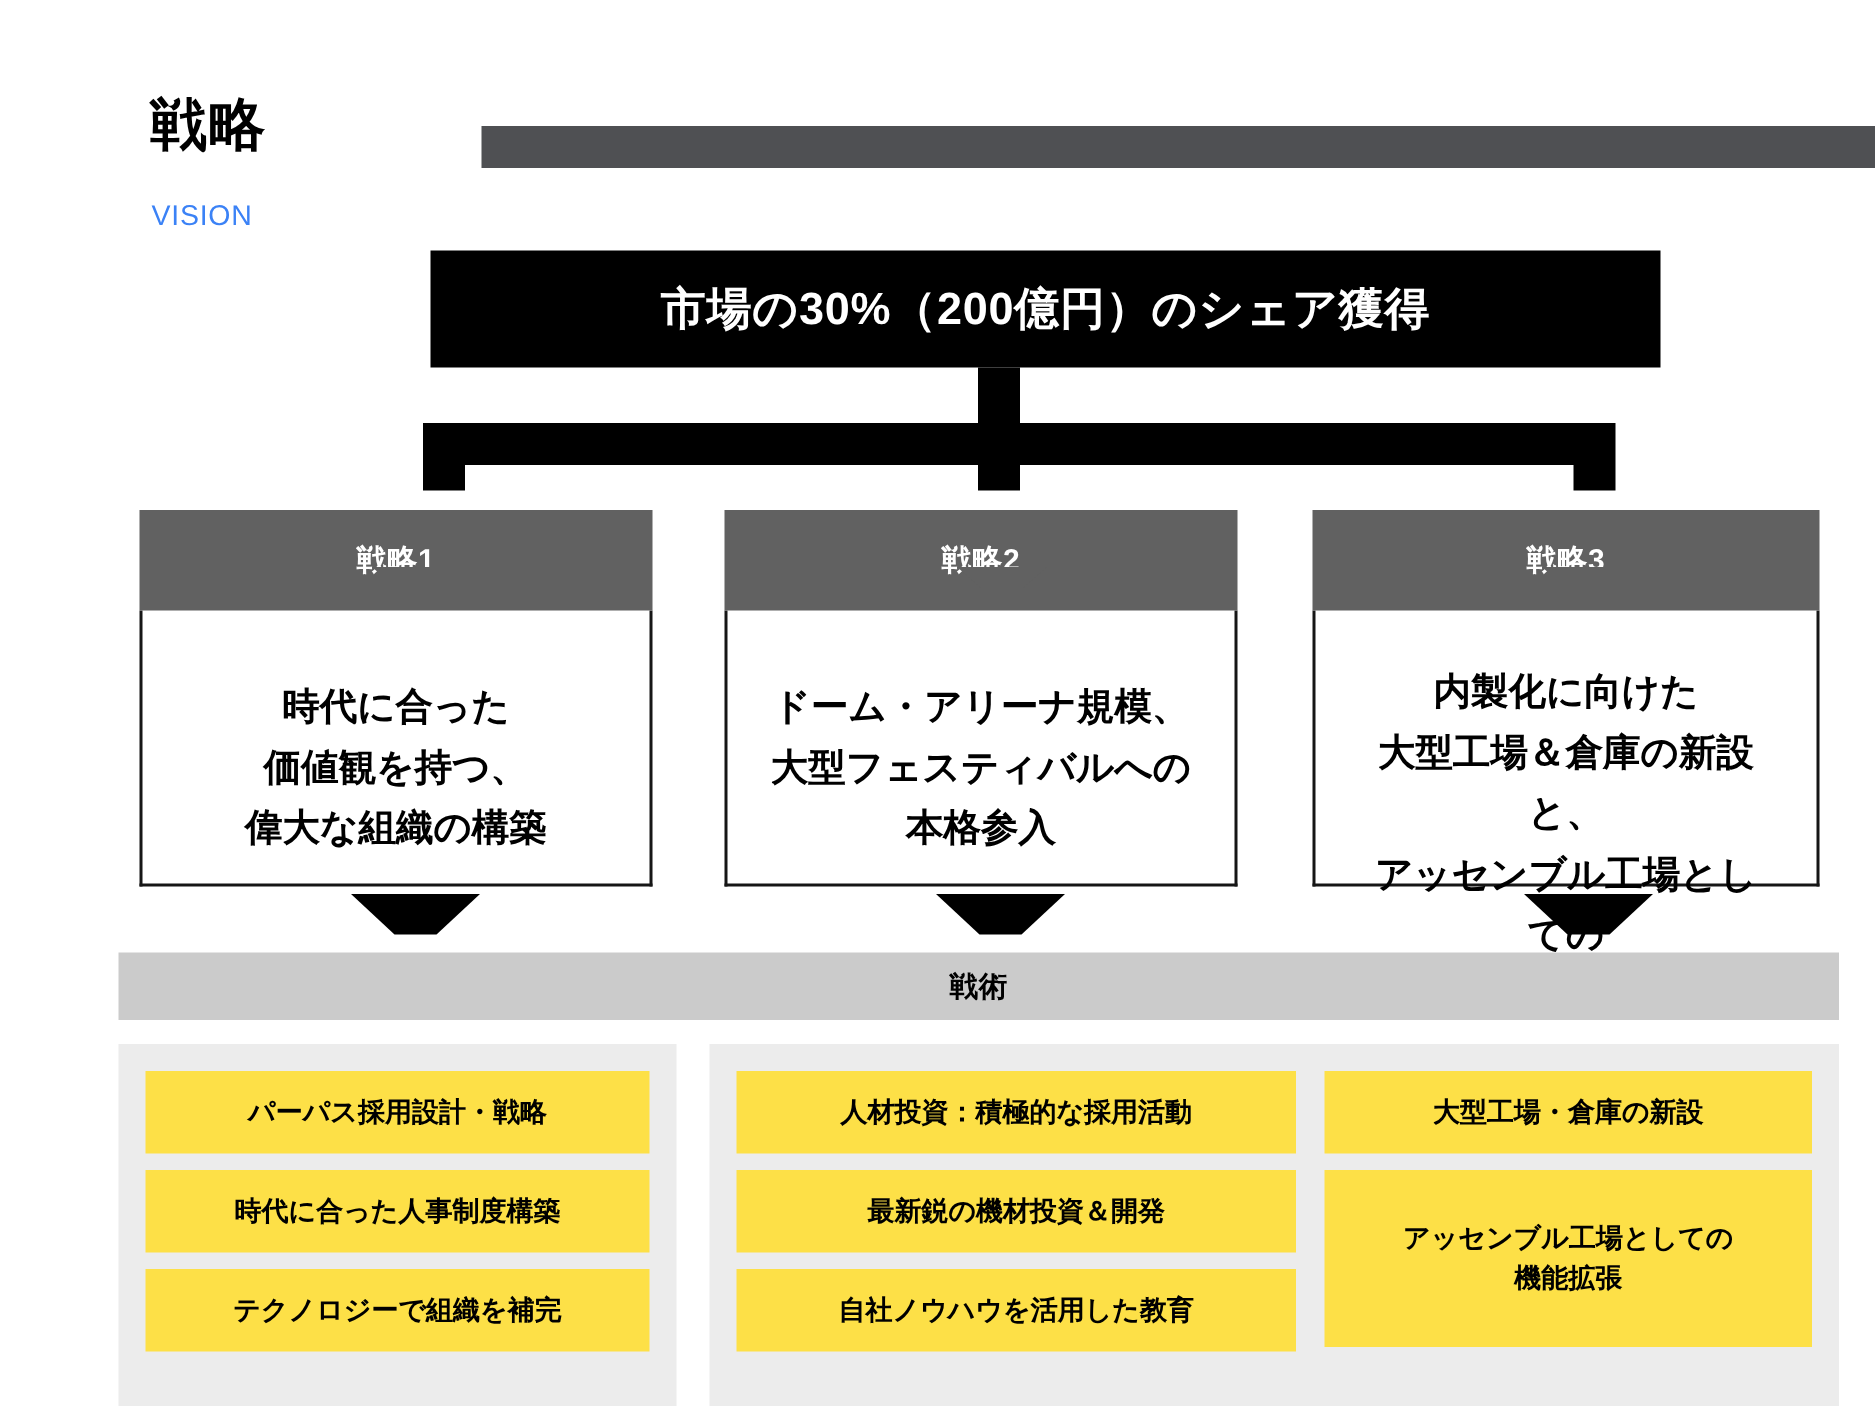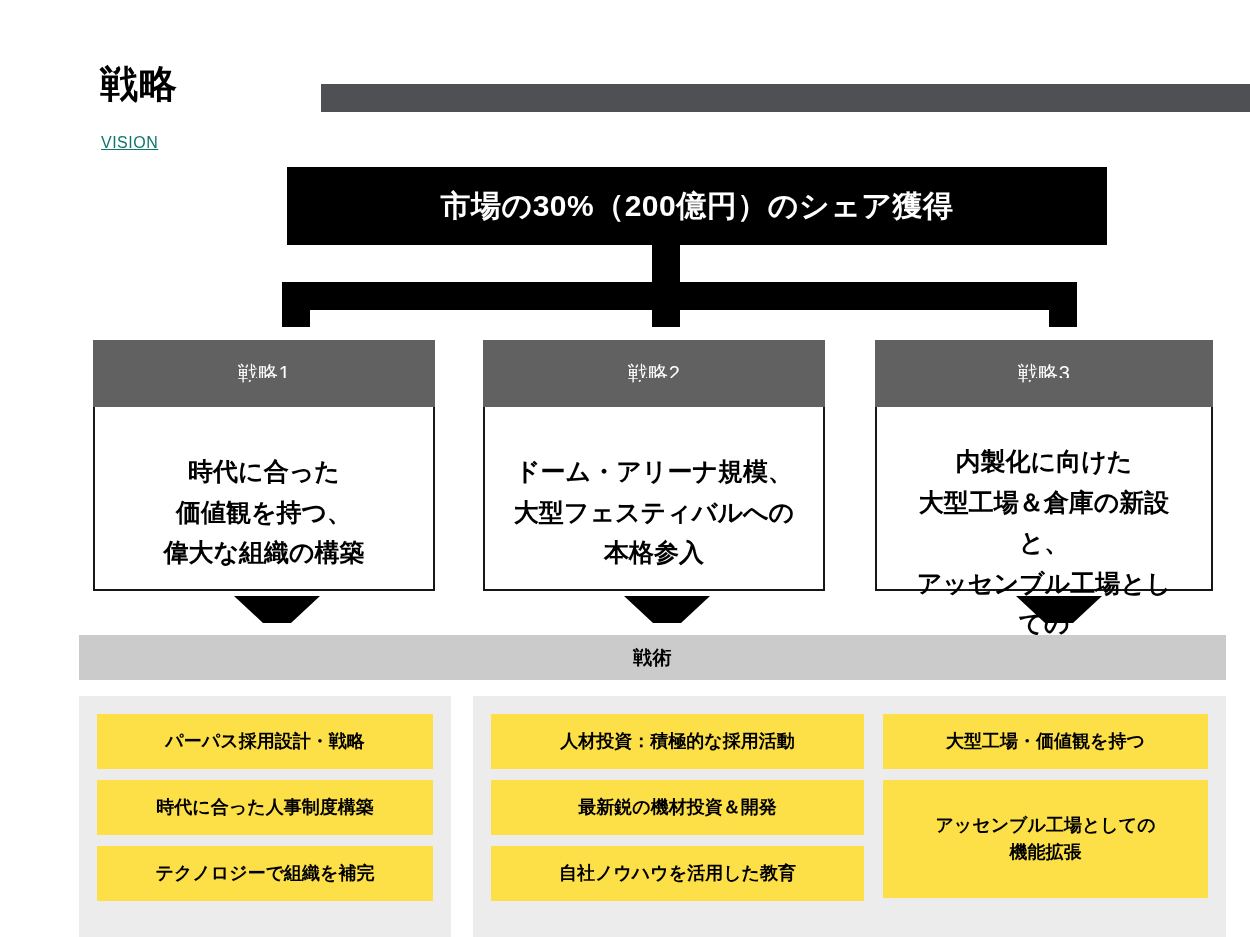--- a/index.html
+++ b/index.html
@@ -25,25 +25,24 @@
     font-size: 38px;
     font-weight: 700;
     color: #000000;
     letter-spacing: 1px;
     line-height: 1.1;
   }
   .hdr-sub {
     position: absolute;
     left: 59px;
     top: 92px;
-    font-size: 16px;
+    font-size: 19px;
     font-weight: 400;
-    color: #0f766e;
-    letter-spacing: 0.5px;
-    text-decoration: underline;
+    color: #3b82f6;
+    letter-spacing: 0.5px;
   }
   .hdr-rule {
     position: absolute;
     left: 293px;
     top: 56px;
     width: 957px;
     height: 3px;
     background: #4f5053;
   }
 
@@ -103,21 +102,21 @@
 
   .strat-head {
     position: relative;
     height: 67px;
     background: #616161;
     color: #ffffff;
     display: flex;
     align-items: center;
     justify-content: center;
     font-size: 20px;
-    font-weight: 400;
+    font-weight: 700;
     letter-spacing: 0.5px;
     text-align: center;
   }
   .strat-head .notch {
     position: absolute;
     left: 50%;
     bottom: -13px;
     margin-left: -16px;
     width: 0;
     height: 0;
@@ -274,18 +273,18 @@
     <div class="tac-item">テクノロジーで組織を補完</div>
   </div>
 
   <div class="tac-panel p2">
     <div class="tac-item">人材投資：積極的な採用活動</div>
     <div class="tac-item">最新鋭の機材投資＆開発</div>
     <div class="tac-item">自社ノウハウを活用した教育</div>
   </div>
 
   <div class="tac-panel p3">
-    <div class="tac-item h1">大型工場・価値観を持つ</div>
+    <div class="tac-item h1">大型工場・倉庫の新設</div>
     <div class="tac-item h2">アッセンブル工場としての
 機能拡張</div>
   </div>
 
 </div>
 
 </body></html>

